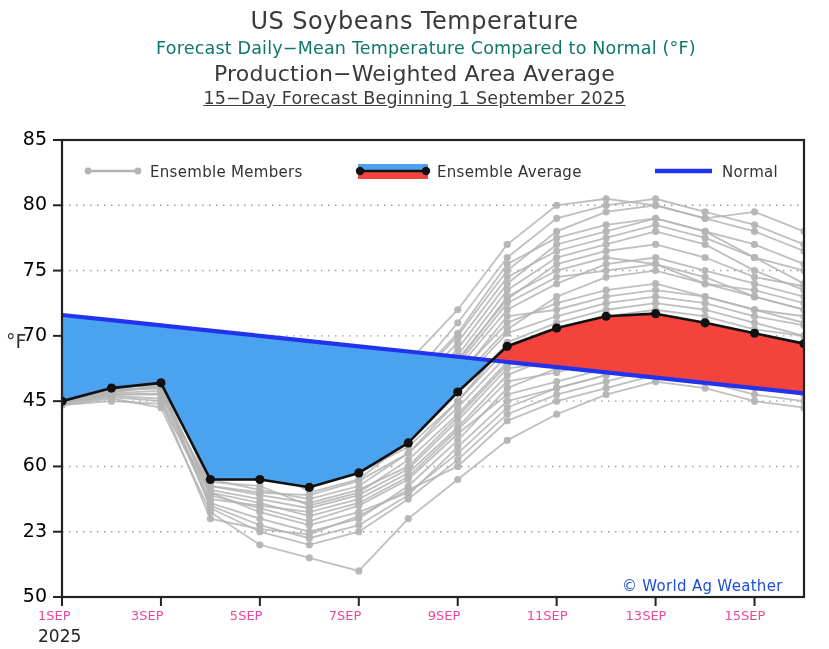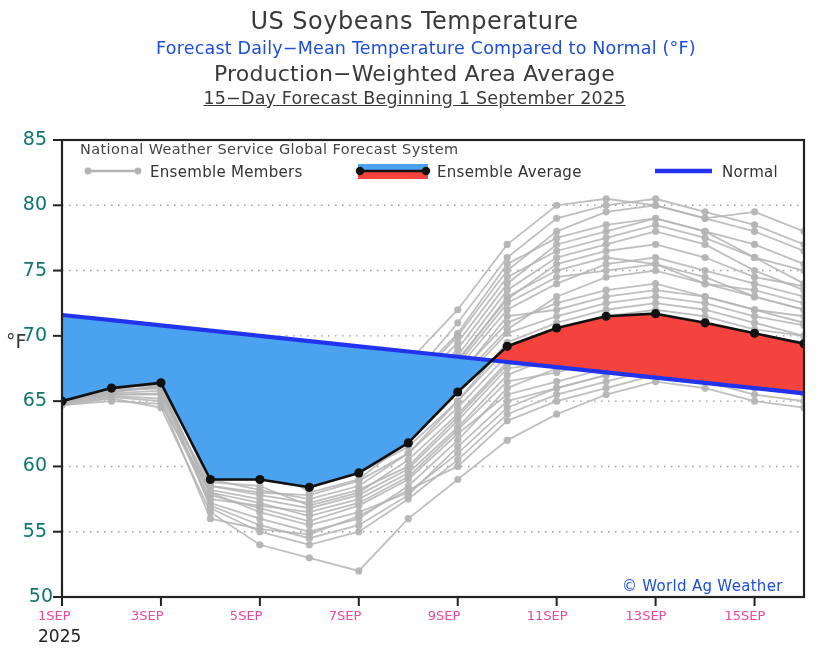--- a/index.html
+++ b/index.html
@@ -1,29 +1,29 @@
 <!DOCTYPE html>
 <html><head>
 <meta charset="utf-8">
 <style>
   html,body{margin:0;padding:0;background:#ffffff;}
   body{width:829px;height:649px;font-family:"DejaVu Sans",sans-serif;overflow:hidden;}
   #root{position:relative;width:829px;height:469px;background:#fff;}
 
   .titles{position:absolute;left:0;top:0;width:829px;text-align:center;color:#333;}
   .t1{font-size:24px;letter-spacing:.5px;margin-top:6px;line-height:30px;color:#3a3a3a;}
-  .t2{font-size:17.5px;letter-spacing:.2px;line-height:25px;color:#1d4ed8;padding-left:23px;}
+  .t2{font-size:17.5px;letter-spacing:.2px;line-height:25px;color:#0f766e;padding-left:23px;}
   .t3{font-size:22px;letter-spacing:.2px;line-height:25px;color:#3a3a3a;}
   .t4{font-size:17.5px;letter-spacing:.2px;line-height:25px;color:#3a3a3a;text-decoration:underline;}
 
   #plotwrap{position:absolute;left:0;top:0;width:829px;height:649px;}
   svg{display:block;}
 
   .ylabel{position:absolute;left:6px;top:330px;font-size:19px;color:#333;}
-  .ytick{position:absolute;font-size:19px;color:#0f766e;text-align:right;width:42px;}
+  .ytick{position:absolute;font-size:19px;color:#000000;text-align:right;width:42px;}
   .xtick{position:absolute;font-size:13px;color:#ec4899;}
   .xyear{position:absolute;font-size:17px;color:#222;}
 
   .legend-src{position:absolute;font-size:14.5px;color:#444;letter-spacing:.4px;}
   .legend-lbl{position:absolute;font-size:15px;color:#333;letter-spacing:.3px;}
   .wm{position:absolute;font-size:15px;color:#1d4ed8;letter-spacing:.3px;}
 </style>
 </head>
 <body>
 
@@ -32,24 +32,24 @@
   <div class="titles">
     <div class="t1">US Soybeans Temperature</div>
     <div class="t2">Forecast Daily−Mean Temperature Compared to Normal (°F)</div>
     <div class="t3">Production−Weighted Area Average</div>
     <div class="t4">15−Day Forecast Beginning 1 September 2025</div>
   </div>
 
   <div class="ylabel">°F</div>
 
   <div id="yticks">
-      <div class="ytick" style="left: 11px; top: 584px;">50</div>
-      <div class="ytick" style="left: 5px; top: 518.714px;">55</div>
+      <div class="ytick" style="left: 5px; top: 584px;">50</div>
+      <div class="ytick" style="left: 5px; top: 518.714px;">23</div>
       <div class="ytick" style="left: 5px; top: 453.429px;">60</div>
-      <div class="ytick" style="left: 5px; top: 388.143px;">65</div>
+      <div class="ytick" style="left: 5px; top: 388.143px;">45</div>
       <div class="ytick" style="left: 5px; top: 322.857px;">70</div>
       <div class="ytick" style="left: 5px; top: 257.571px;">75</div>
       <div class="ytick" style="left: 5px; top: 192.286px;">80</div>
       <div class="ytick" style="left: 5px; top: 127px;">85</div>
     </div>
   <div id="xticks">
       <div class="xtick" style="left: 38px; top: 608px;">1SEP</div>
       <div class="xtick" style="left: 130.933px; top: 608px;">3SEP</div>
       <div class="xtick" style="left: 229.867px; top: 608px;">5SEP</div>
       <div class="xtick" style="left: 328.8px; top: 608px;">7SEP</div>
@@ -628,21 +628,20 @@
           <line x1="259.8666666666667" y1="597" x2="259.8666666666667" y2="606" stroke="#222" stroke-width="2"></line>
           <line x1="358.8" y1="597" x2="358.8" y2="606" stroke="#222" stroke-width="2"></line>
           <line x1="457.73333333333335" y1="597" x2="457.73333333333335" y2="606" stroke="#222" stroke-width="2"></line>
           <line x1="556.6666666666666" y1="597" x2="556.6666666666666" y2="606" stroke="#222" stroke-width="2"></line>
           <line x1="655.6" y1="597" x2="655.6" y2="606" stroke="#222" stroke-width="2"></line>
           <line x1="754.5333333333333" y1="597" x2="754.5333333333333" y2="606" stroke="#222" stroke-width="2"></line>
         </g>
     </svg>
   </div>
 
-  <div class="legend-src" style="left:80px;top:141px;">National Weather Service Global Forecast System</div>
 
   <svg width="829" height="40" style="position:absolute;left:0;top:160px;">
     <g>
       <line x1="86" y1="11" x2="140" y2="11" stroke="#B4B4B4" stroke-width="2.4"></line>
       <circle cx="88" cy="11" r="3.4" fill="#B4B4B4"></circle>
       <circle cx="138" cy="11" r="3.4" fill="#B4B4B4"></circle>
     </g>
     <g>
       <rect x="358" y="4" width="70" height="7" fill="#4BA3F0"></rect>
       <rect x="358" y="11" width="70" height="8" fill="#F4433C"></rect>

